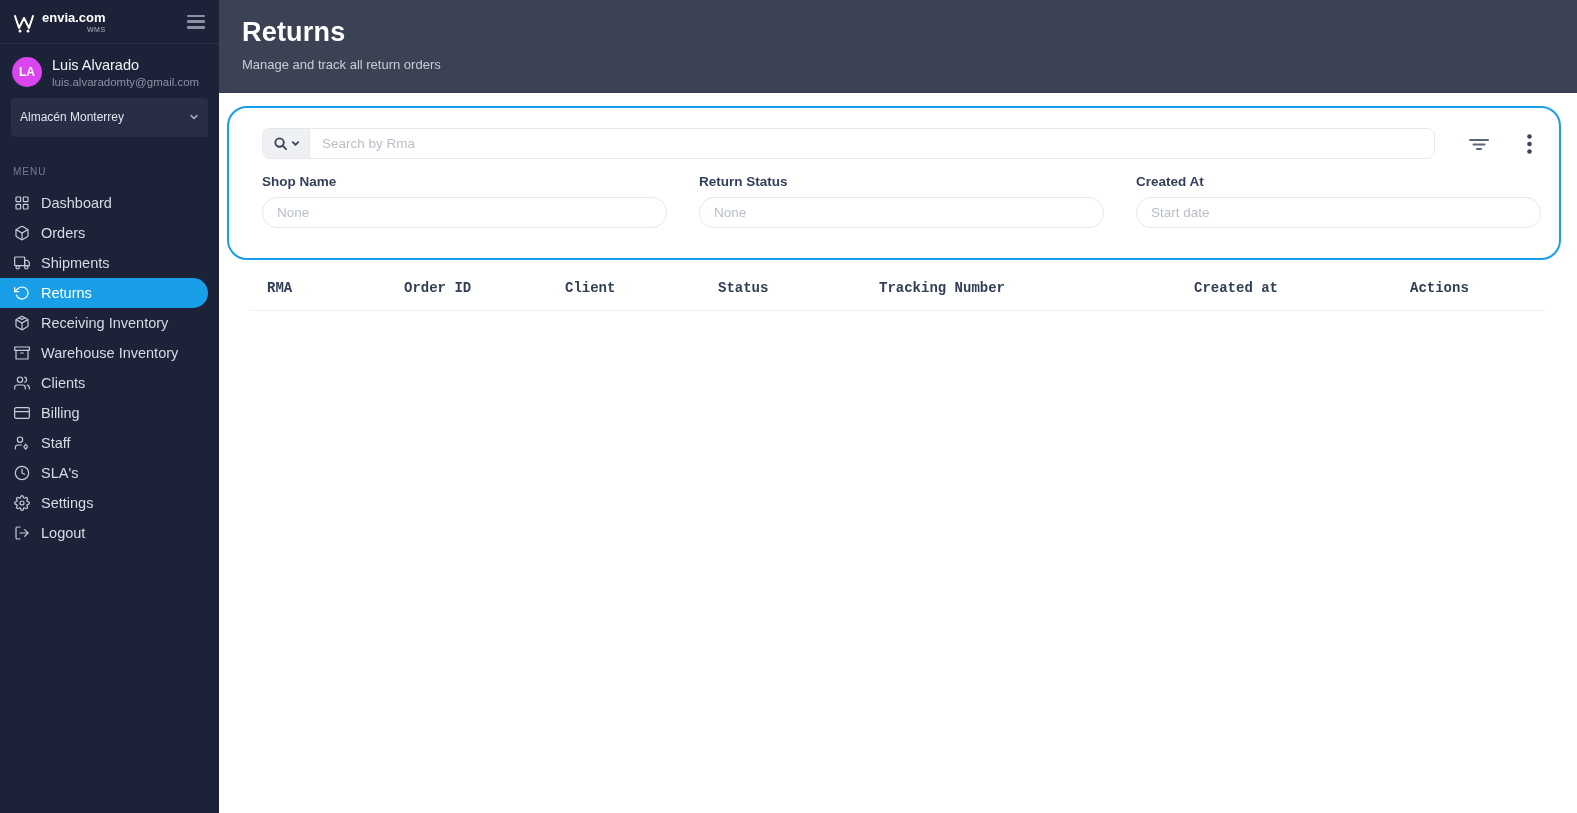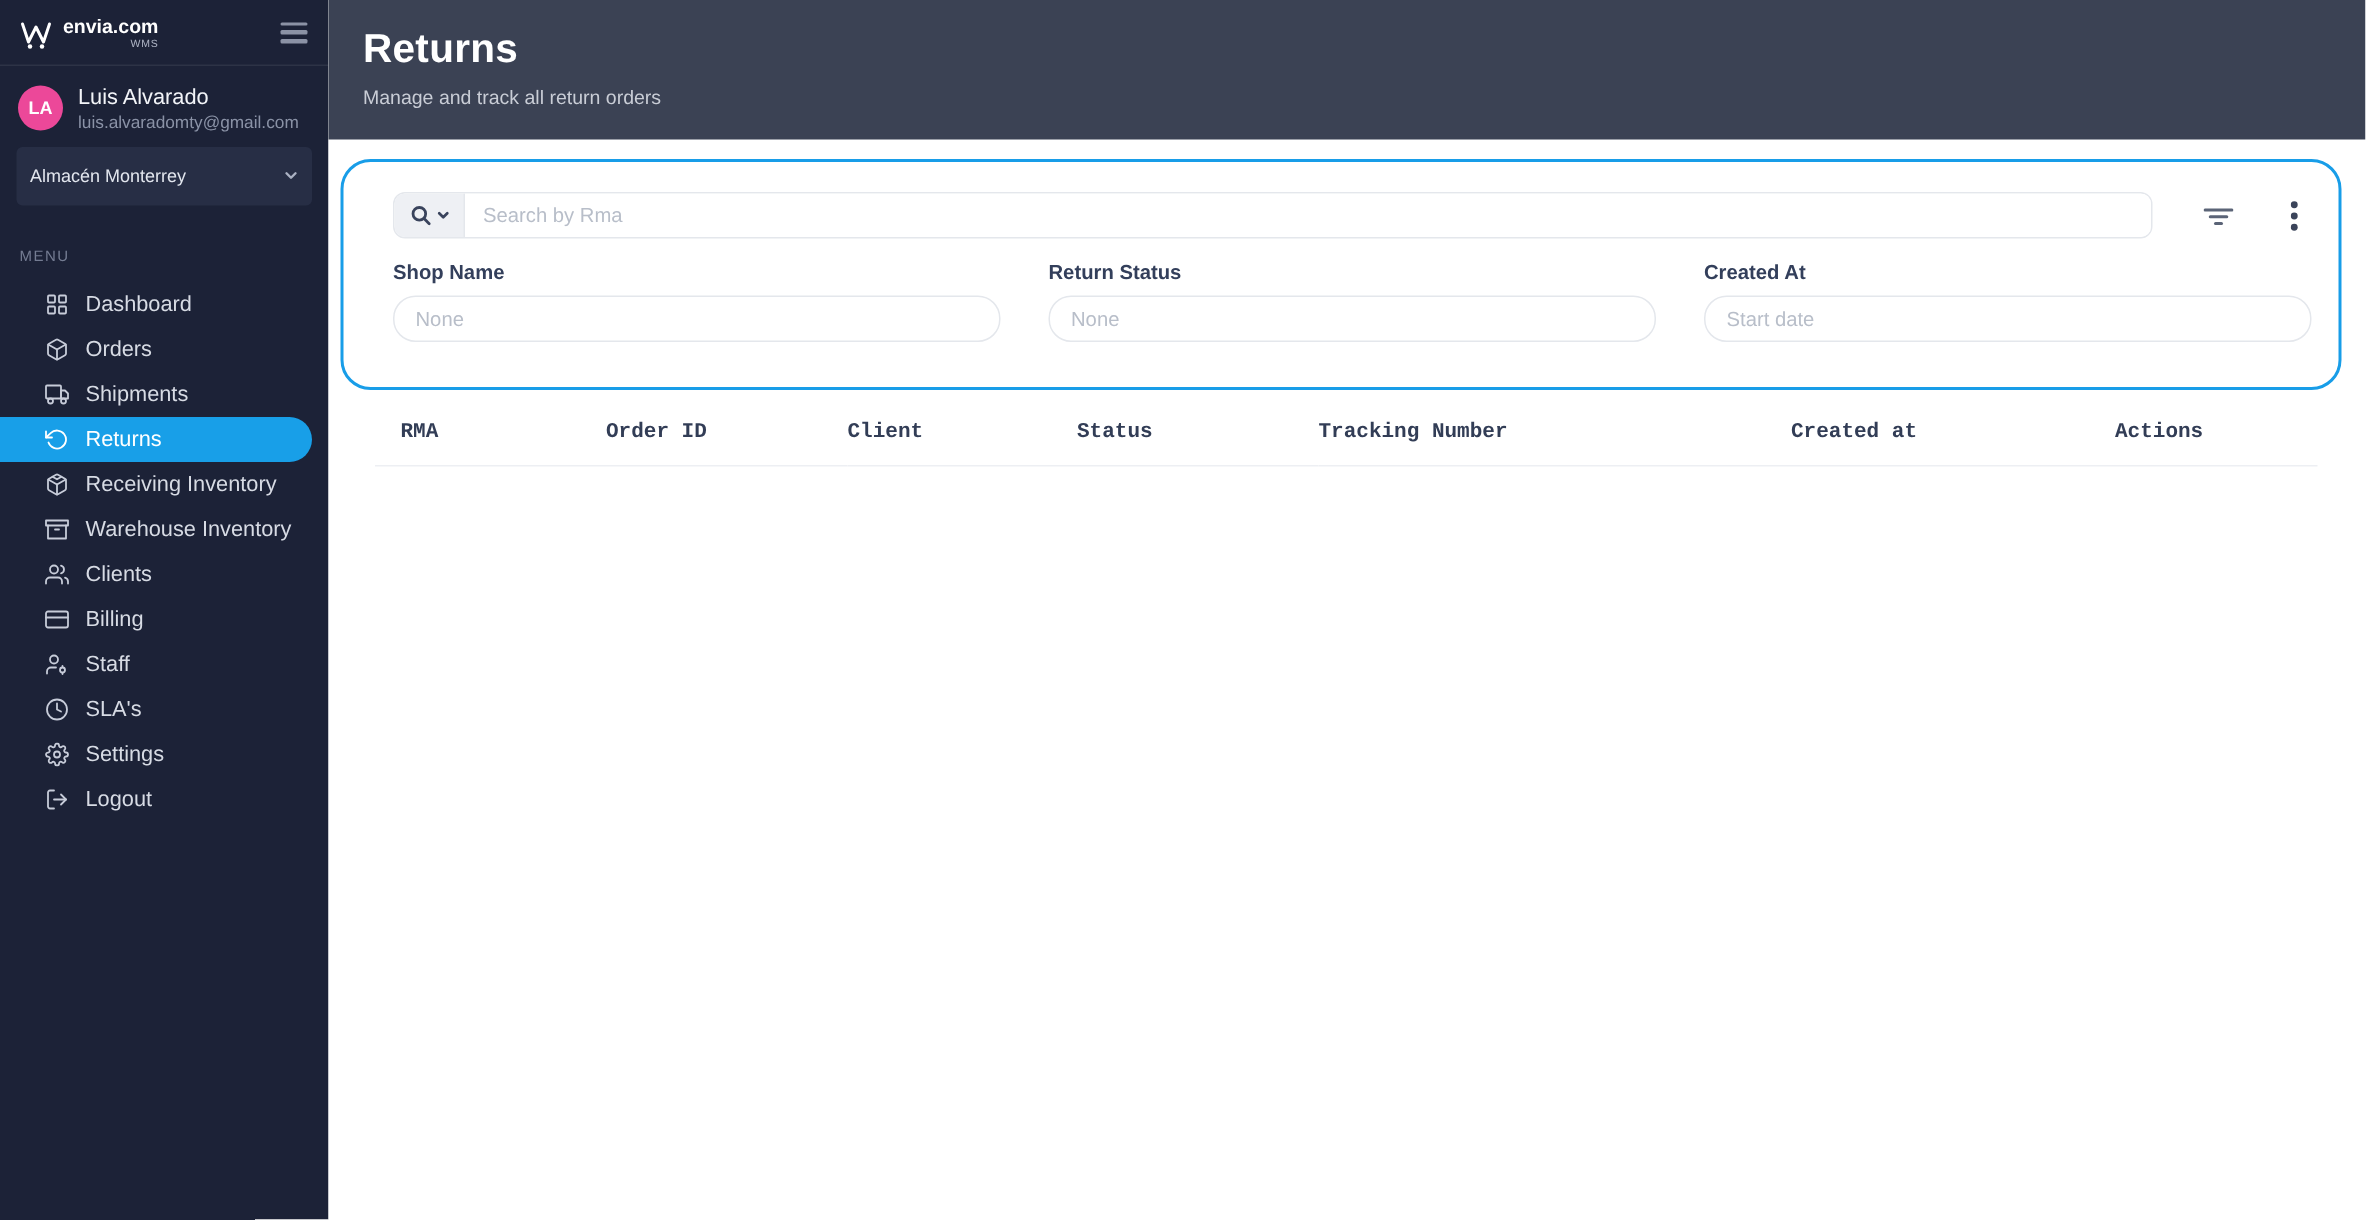--- a/index.html
+++ b/index.html
@@ -12,31 +12,31 @@
   .logo-row { height:44px; display:flex; align-items:center; justify-content:space-between; padding:0 14px 0 12px; border-bottom:1px solid rgba(255,255,255,0.08); }
   .logo { display:flex; align-items:flex-end; gap:6px; }
   .logo-mark { width:24px; height:20px; }
   .logo-text { display:flex; flex-direction:column; line-height:1; }
   .logo-name { font-size:13px; font-weight:700; color:#ffffff; }
   .logo-sub { font-size:7px; color:#aeb4c4; align-self:flex-end; margin-top:2px; letter-spacing:0.5px; }
   .hamburger { width:18px; height:14px; display:flex; flex-direction:column; justify-content:space-between; cursor:pointer; }
   .hamburger span { display:block; height:2.5px; background:#8b92a5; border-radius:1px; }
 
   .user-row { display:flex; align-items:center; gap:10px; padding:13px 12px 0 12px; }
-  .avatar { width:30px; height:30px; border-radius:50%; background:#ec4899; color:#fff; font-size:12px; font-weight:700; display:flex; align-items:center; justify-content:center; flex:0 0 30px; }
+  .avatar { width:30px; height:30px; border-radius:50%; background:#d946ef; color:#fff; font-size:12px; font-weight:700; display:flex; align-items:center; justify-content:center; flex:0 0 30px; }
   .user-name { font-size:14.5px; color:#f2f4f8; font-weight:500; line-height:1.15; }
   .user-email { font-size:11.5px; color:#8a92a6; margin-top:2px; }
 
   .wh-select { margin:10px 11px 0 11px; height:39px; background:#272e45; border-radius:4px; display:flex; align-items:center; justify-content:space-between; padding:0 9px; cursor:pointer; }
   .wh-select-label { font-size:12px; color:#e2e6ee; font-weight:500; }
   .wh-select svg { width:10px; height:10px; stroke:#aab1c2; }
 
   .menu-label { margin:29px 0 0 13px; font-size:10px; letter-spacing:1px; color:#747c92; font-weight:500; }
   .nav { margin-top:11px; display:flex; flex-direction:column; }
-  .nav-item { height:30px; display:flex; align-items:center; gap:11px; padding-left:29px; cursor:pointer; color:#d7dbe4; }
+  .nav-item { height:30px; display:flex; align-items:center; gap:11px; padding-left:13px; cursor:pointer; color:#d7dbe4; }
   .nav-item .nav-icon { width:17px; height:17px; display:flex; align-items:center; justify-content:center; color:#c7ccd9; }
   .nav-item .nav-icon svg { width:16px; height:16px; stroke:currentColor; fill:none; stroke-width:1.8; stroke-linecap:round; stroke-linejoin:round; }
   .nav-label { font-size:14.5px; }
   .nav-item.active { background:#189fe8; border-radius:0 16px 16px 0; width:208px; color:#ffffff; }
   .nav-item.active .nav-icon { color:#ffffff; }
 
   
   .main { flex:1; display:flex; flex-direction:column; background:#fff; }
   .page-header { height:93px; background:#3b4254; padding:17px 0 0 23px; }
   .page-title { color:#ffffff; font-size:27px; font-weight:700; letter-spacing:0.2px; }

